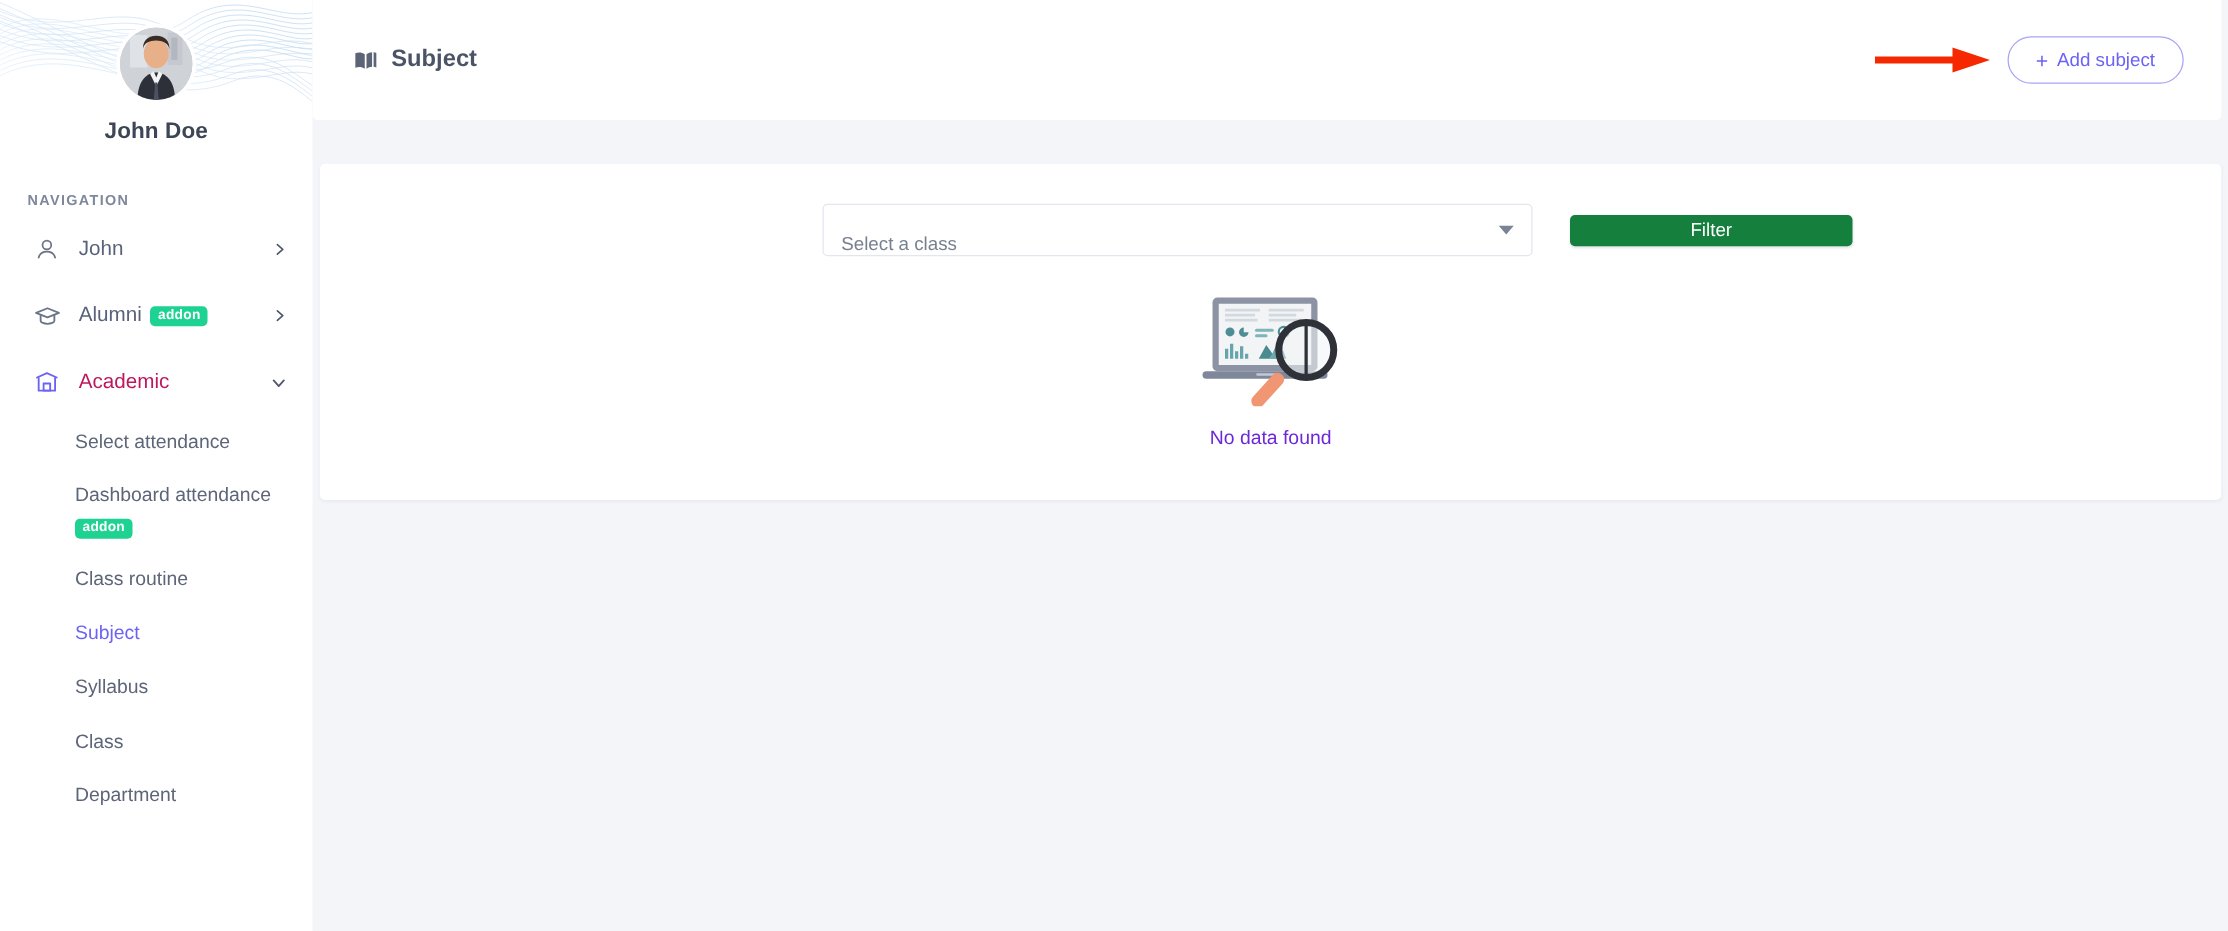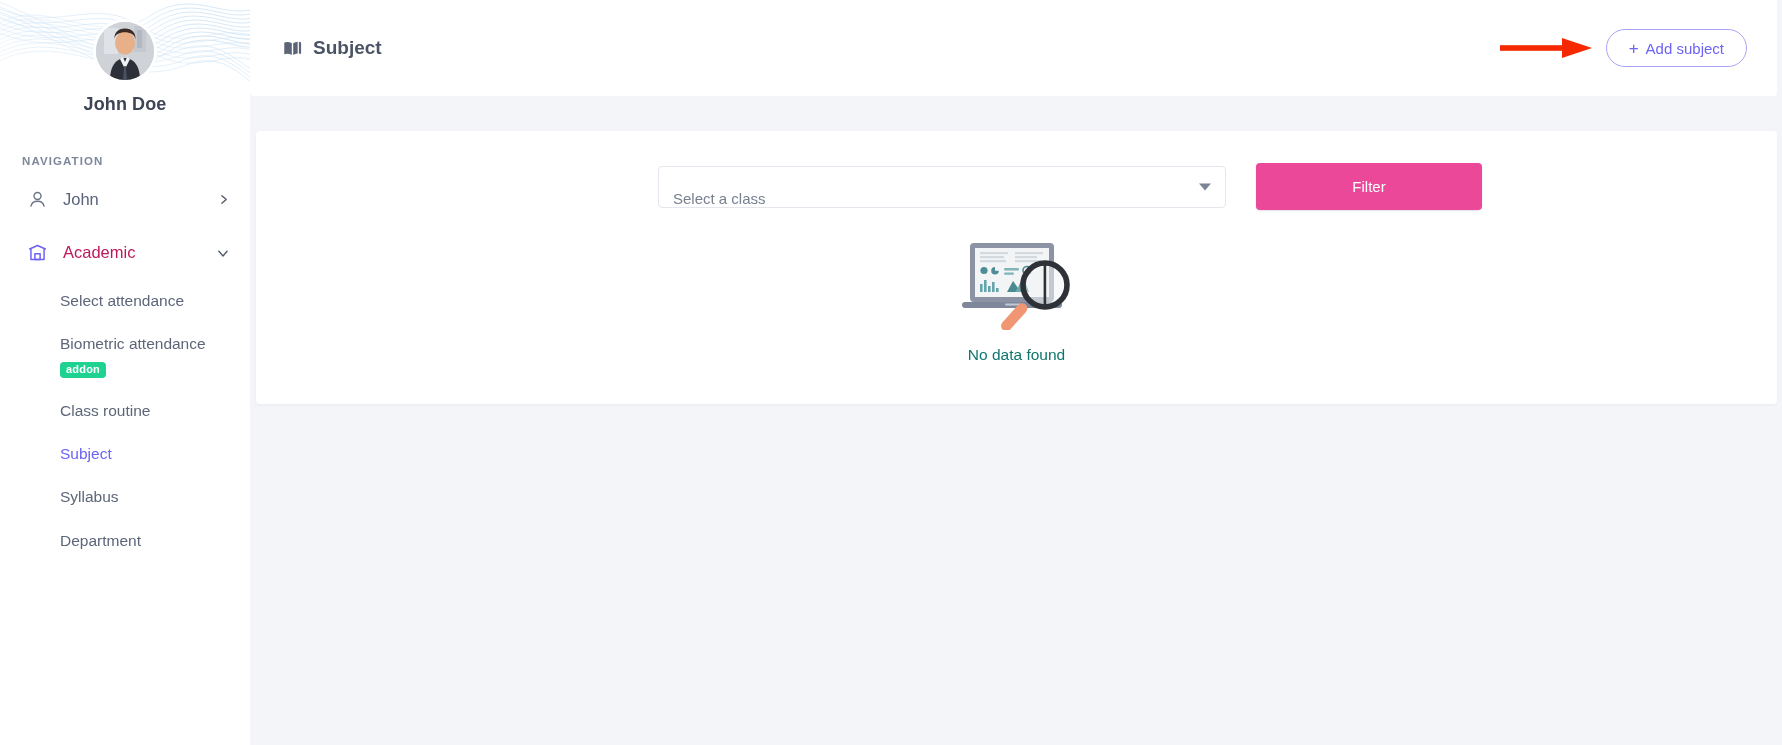--- a/index.html
+++ b/index.html
@@ -170,37 +170,37 @@
   .select-box .placeholder { color: #77808f; font-size: 15px; }
   .select-caret {
     position: absolute; right: 14px; top: 50%;
     transform: translateY(-50%);
     width: 0; height: 0;
     border-left: 6px solid transparent;
     border-right: 6px solid transparent;
     border-top: 7px solid #7b8494;
   }
   .btn-filter {
-    width: 226px; height: 47px;
-    background: #ec4899;
+    width: 226px; height: 25px;
+    background: #15803d;
     color: #ffffff;
     border: none; border-radius: 4px;
     font-size: 15px;
     font-family: "Liberation Sans", sans-serif;
     cursor: pointer;
     box-shadow: 0 1px 2px rgba(50,60,80,.15);
   }
   .empty-state {
     margin-top: 28px;
     display: flex; flex-direction: column; align-items: center;
   }
   .empty-text {
     margin-top: 12px;
     font-size: 15.5px;
-    color: #0f766e;
+    color: #6d28d9;
   }
 </style>
 </head>
 <body>
 
 <div id="app">
 
   <aside id="sidebar">
 
     <svg id="sidebar-waves" viewBox="0 0 250 118" preserveAspectRatio="none">
@@ -266,20 +266,34 @@
           </svg>
         </span>
         <span class="txt">John</span>
         <span class="chev">
           <svg width="13" height="13" viewBox="0 0 24 24" fill="none" stroke="currentColor" stroke-width="2.4" stroke-linecap="round" stroke-linejoin="round">
             <polyline points="9 5 17 12 9 19"></polyline>
           </svg>
         </span>
       </li>
 
+      <li class="nav-item">
+        <span class="ico">
+          <svg width="22" height="22" viewBox="0 0 24 24" fill="none" stroke="currentColor" stroke-width="1.6" stroke-linecap="round" stroke-linejoin="round">
+            <path d="M2 9 L12 5 L22 9 L12 13 Z"></path>
+            <path d="M6 11 L6 16 C6 17.5 9 18.6 12 18.6 C15 18.6 18 17.5 18 16 L18 11"></path>
+          </svg>
+        </span>
+        <span class="txt"><span>Alumni</span><span class="badge-addon">addon</span></span>
+        <span class="chev">
+          <svg width="13" height="13" viewBox="0 0 24 24" fill="none" stroke="currentColor" stroke-width="2.4" stroke-linecap="round" stroke-linejoin="round">
+            <polyline points="9 5 17 12 9 19"></polyline>
+          </svg>
+        </span>
+      </li>
 
       <li class="nav-item active">
         <span class="ico">
           <svg width="21" height="21" viewBox="0 0 24 24" fill="none" stroke="currentColor" stroke-width="1.7" stroke-linecap="round" stroke-linejoin="round">
             <path d="M3 8 L12 4 L21 8"></path>
             <path d="M4.5 8.5 L4.5 20 L19.5 20 L19.5 8.5"></path>
             <rect x="9" y="13.5" width="6" height="6.5"></rect>
           </svg>
         </span>
         <span class="txt">Academic</span>
@@ -287,26 +301,27 @@
           <svg width="14" height="14" viewBox="0 0 24 24" fill="none" stroke="currentColor" stroke-width="2.4" stroke-linecap="round" stroke-linejoin="round">
             <polyline points="5 9 12 17 19 9"></polyline>
           </svg>
         </span>
       </li>
     </ul>
 
     <ul class="sub-list">
       <li class="sub-item">Select attendance</li>
       <li class="sub-item">
-        <span>Biometric attendance</span><br>
+        <span>Dashboard attendance</span><br>
         <span class="badge-addon">addon</span>
       </li>
       <li class="sub-item">Class routine</li>
       <li class="sub-item active">Subject</li>
       <li class="sub-item">Syllabus</li>
+      <li class="sub-item">Class</li>
       <li class="sub-item">Department</li>
 
     </ul>
   </aside>
 
   <main id="main">
 
     <div id="topbar">
       <div class="page-title">
         <span class="ico">

